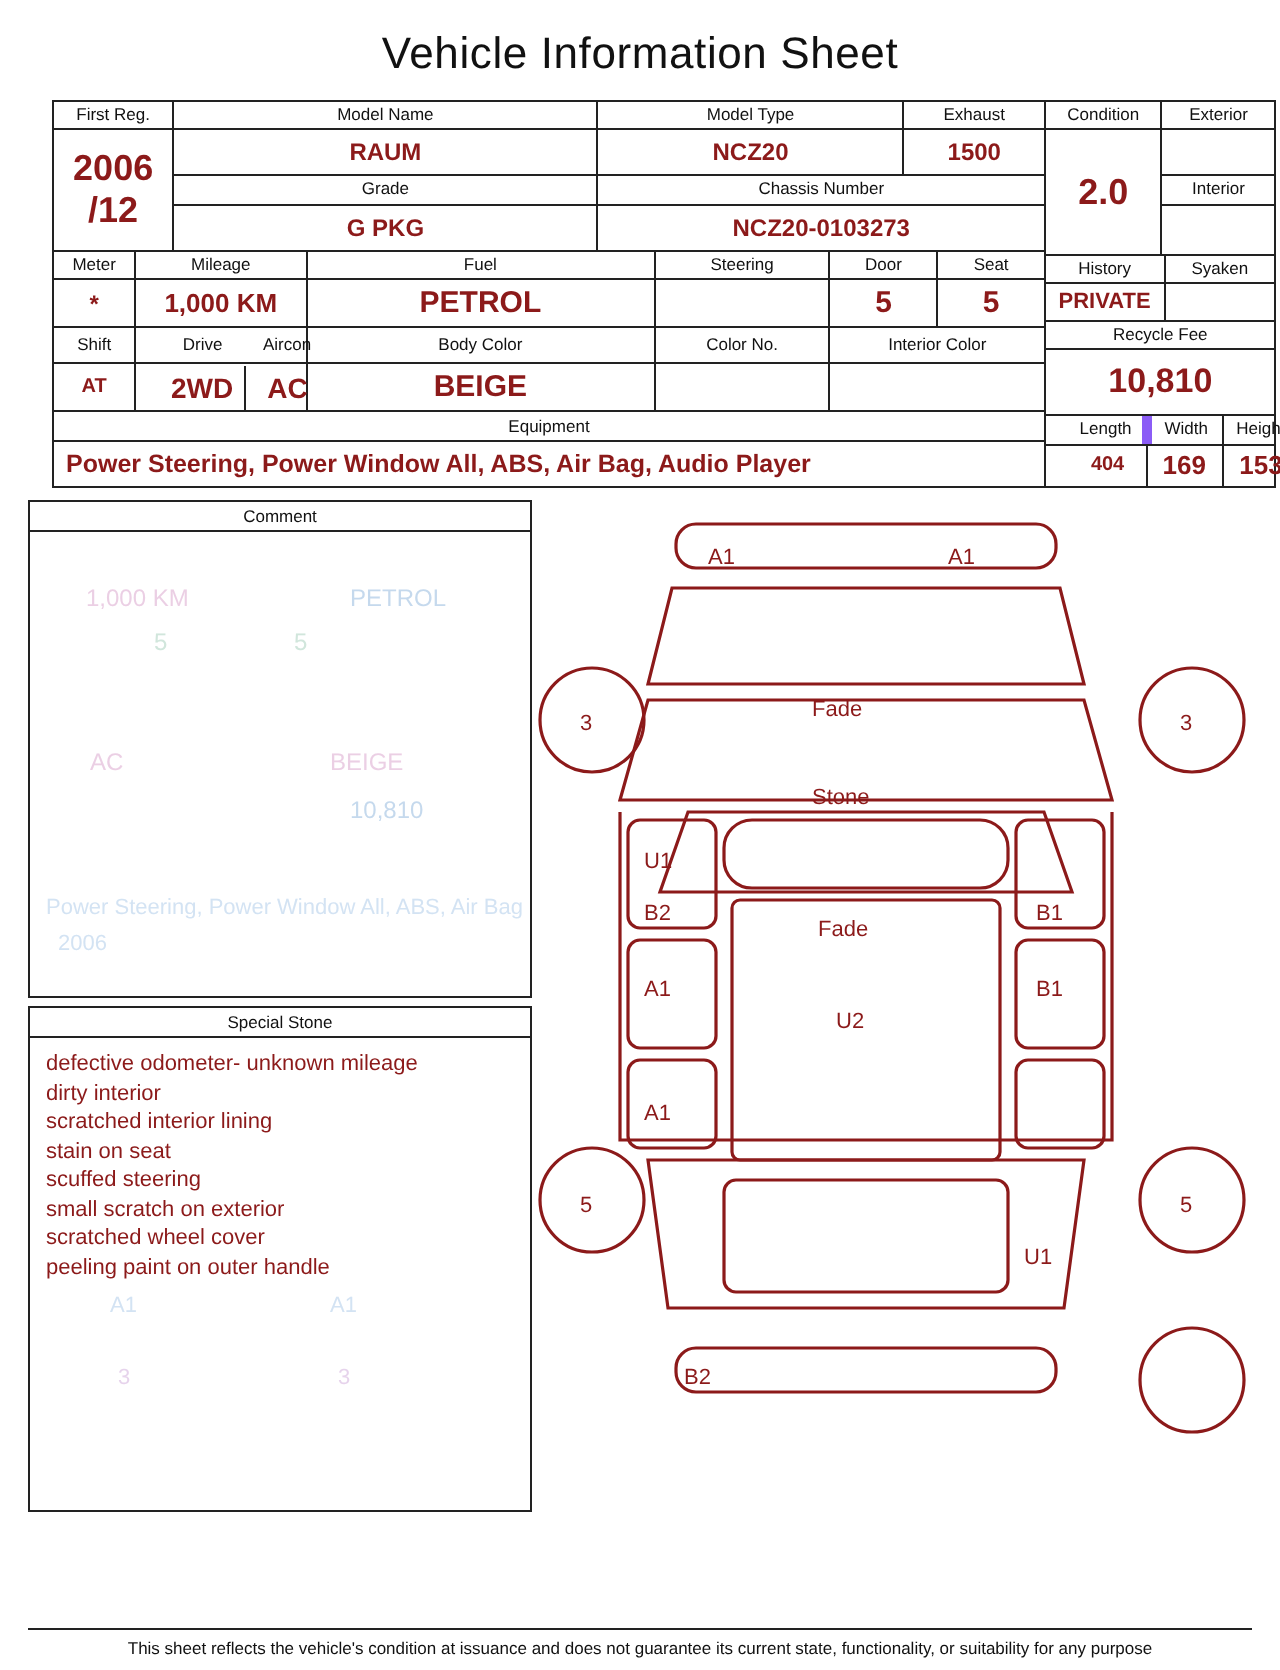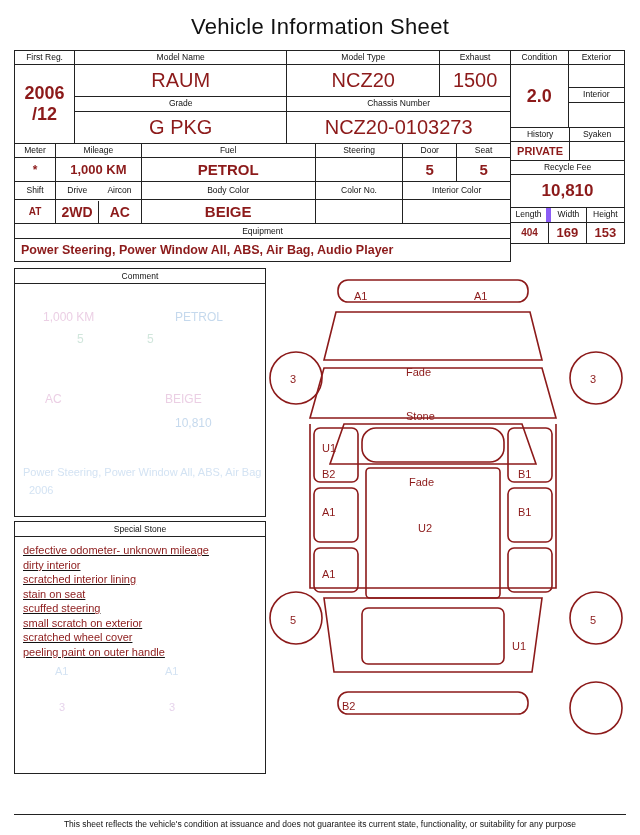--- a/index.html
+++ b/index.html
@@ -38,40 +38,40 @@
     padding:3px 2px;
     font-weight:600;
   }
   .val.small{font-size:12px;}
   td{border:1px solid #222;}
   .nb{border:none;}
   
   .toprow{display:flex;width:612px;margin:0 auto;}
   .left-block{flex:0 0 497px;}
   .right-block{flex:0 0 115px;margin-left:-1px;}
-  .left-block table, .right-block table{width:100%;}
+  .left-block table, .right-block table{width:100%;margin-left:12px;}
 
   .bigval{color:#8c1a1a;font-size:18px;text-align:center;font-weight:600;}
-  .midval{color:#8c1a1a;font-size:20px;text-align:center;font-weight:400;}
+  .midval{color:#8c1a1a;font-size:12px;text-align:center;font-weight:700;}
 
   .equip-label{font-size:8.5px;text-align:center;padding:2px;}
   .equip-val{color:#8c1a1a;font-size:12.5px;padding:4px 6px;font-weight:600;}
 
   
   .lower{display:flex;width:612px;margin:0 auto;margin-top:6px;}
   .comment-col{flex:0 0 252px;}
   .diagram-col{flex:1;position:relative;}
   .boxlabel{
     font-size:8.5px;text-align:center;padding:2px;border:1px solid #222;border-bottom:none;
   }
   .commentbox{
     border:1px solid #222;height:232px;position:relative;overflow:hidden;
   }
   .notebox{
-    border:1px solid #222;height:224px;padding:6px 8px;position:relative;overflow:hidden;text-decoration:underline;
+    border:1px solid #222;height:224px;padding:6px 8px;position:relative;overflow:hidden;
   }
   .note-line{color:#8c1a1a;font-size:11px;line-height:14.5px;}
   .footer{
     position:absolute;left:14px;right:14px;bottom:6px;
     font-size:8.5px;text-align:center;color:#111;
     border-top:1px solid #222;padding-top:4px;
   }
   
   .ghost{position:absolute;font-size:12px;color:#d8c8e8;opacity:.85;white-space:nowrap;}
   .ghost.b{color:#bcd3ea;}

